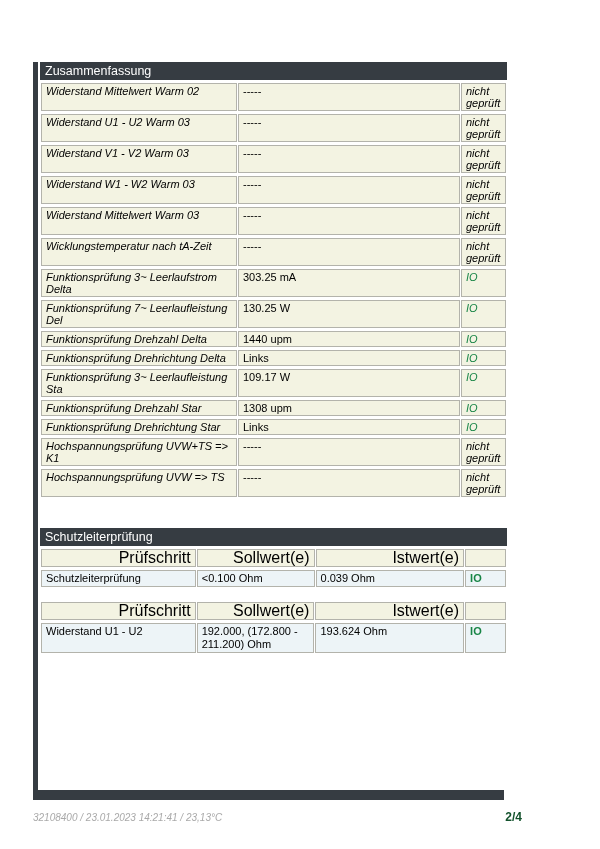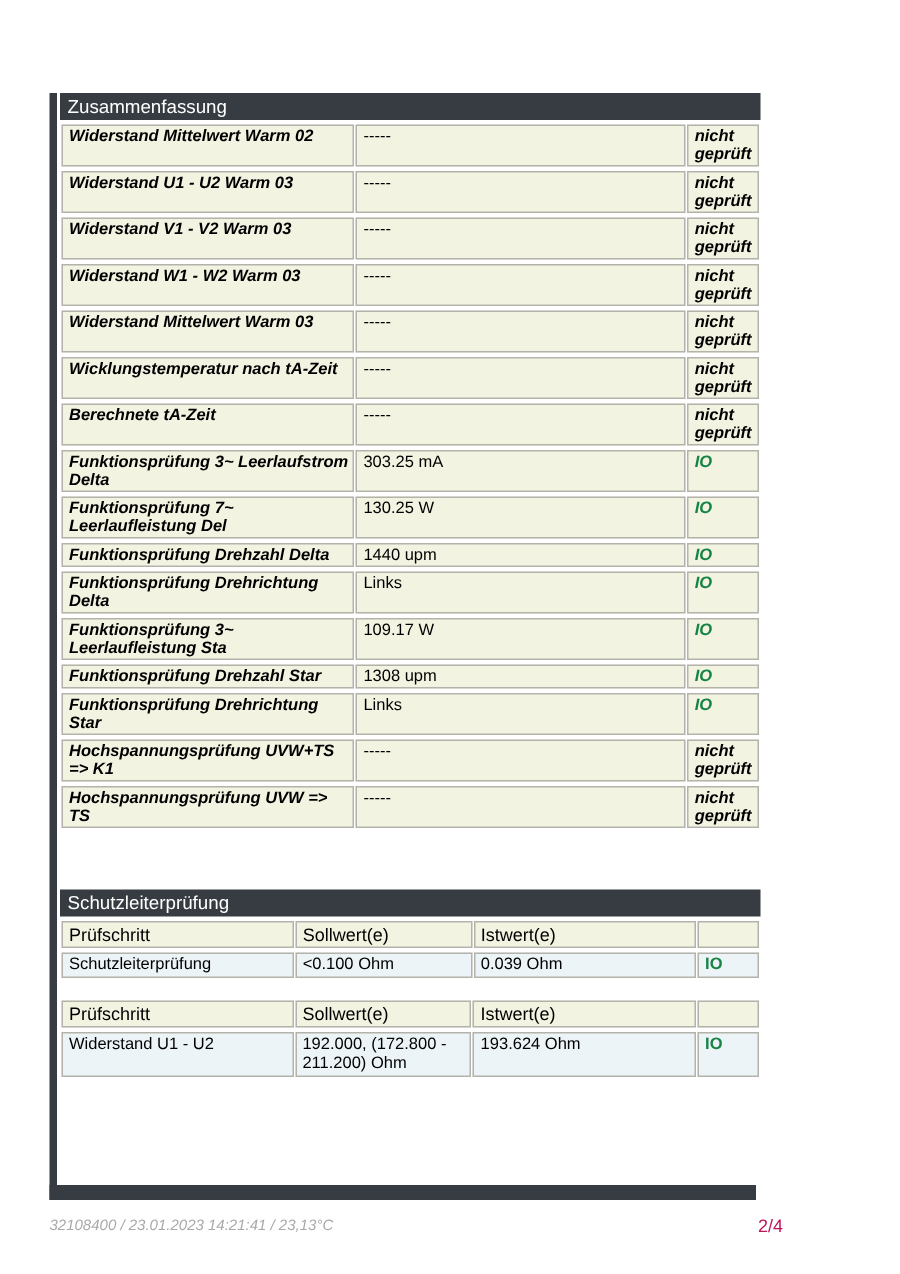--- a/index.html
+++ b/index.html
@@ -9,34 +9,34 @@
   .hbar{position:absolute;left:33px;top:790px;width:471px;height:10px;background:#363c42;}
   .content{position:absolute;left:40px;top:62px;width:467px;}
   .bar{height:18px;line-height:18px;background:#363c42;color:#ffffff;
        font-size:12.5px;padding-left:5px;box-sizing:border-box;}
   table{border-collapse:separate;border-spacing:1px 3px;table-layout:fixed;margin:0;}
   td{box-sizing:border-box;border:1px solid #b3b3ab;background:#f3f3e2;
      vertical-align:top;padding:1px 4px 1px 4px;font-size:11px;line-height:12px;
      overflow:hidden;word-wrap:break-word;}
   
   .t1 .c1{width:196px;} .t1 .c2{width:222px;} .t1 .c3{width:45px;}
-  .t1 .lbl{font-weight:bold;font-style:italic;padding-right:2px;}
+  .t1 .lbl{font-weight:normal;font-style:italic;padding-right:2px;}
   .t1 .val{}
-  .t1 .st{font-weight:bold;font-style:italic;}
+  .t1 .st{font-weight:normal;font-style:italic;}
   .t1 .ok{color:#178445;}
   
   .t23 .c1{width:155px;} .t23 .c2{width:118px;} .t23 .c3{width:149px;} .t23 .c4{width:41px;}
   .t23 td{line-height:13px;}
-  .t23 .hdr td{font-size:12px;line-height:14px;}
+  .t23 .hdr td{font-size:16px;line-height:14px;text-align:right;}
   .t23 .data td{background:#edf4f7;}
   .t23 .data .st{font-weight:bold;color:#178445;}
-  .s2{margin-top:38px;}
+  .s2{margin-top:28px;}
   .s3{margin-top:9px;}
   .footer-left{position:absolute;left:33px;top:812px;font-size:10px;font-style:italic;color:#a9a9a9;}
-  .footer-right{position:absolute;right:102px;top:810px;font-size:12px;font-weight:normal;color:#be185d;}
+  .footer-right{position:absolute;right:102px;top:810px;font-size:12px;font-weight:bold;color:#14532d;}
 </style>
 </head>
 <body>
 
 <div id="page">
   <div class="vbar"></div>
   <div class="hbar"></div>
 
   <div class="content">
 
@@ -69,25 +69,20 @@
               <td class="val">-----</td>
               <td class="st un">nicht geprüft</td>
             </tr>
           <tr>
               <td class="lbl">Widerstand Mittelwert Warm 03</td>
               <td class="val">-----</td>
               <td class="st un">nicht geprüft</td>
             </tr>
           <tr>
               <td class="lbl">Wicklungstemperatur nach tA-Zeit</td>
-              <td class="val">-----</td>
-              <td class="st un">nicht geprüft</td>
-            </tr>
-          <tr>
-              <td class="lbl">Berechnete tA-Zeit</td>
               <td class="val">-----</td>
               <td class="st un">nicht geprüft</td>
             </tr>
           <tr>
               <td class="lbl">Funktionsprüfung 3~ Leerlaufstrom Delta</td>
               <td class="val">303.25 mA</td>
               <td class="st ok">IO</td>
             </tr>
           <tr>
               <td class="lbl">Funktionsprüfung 7~ Leerlaufleistung Del</td>

